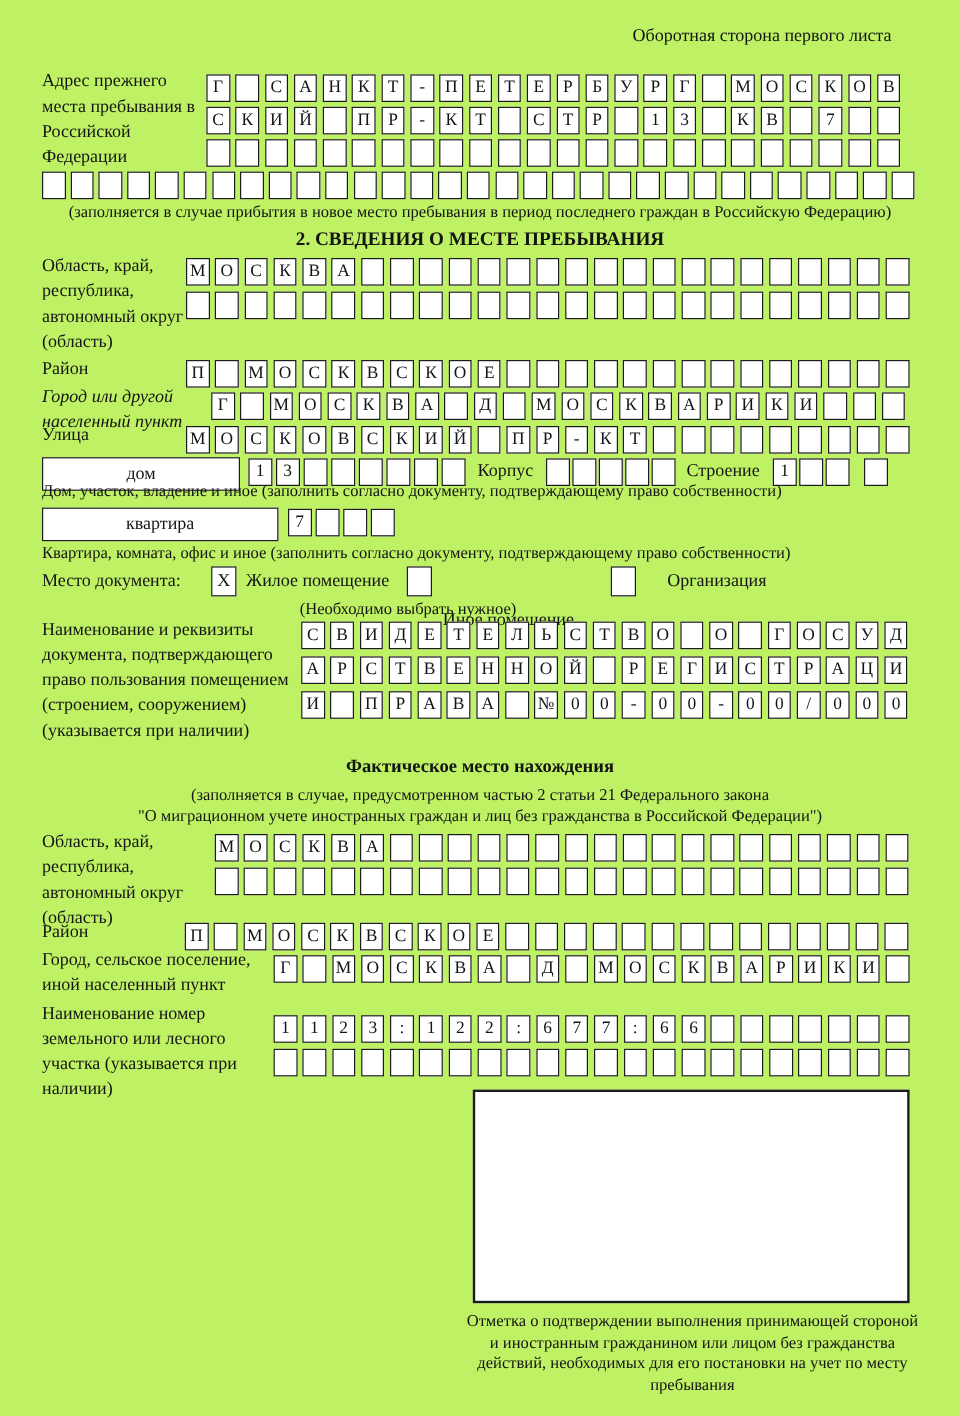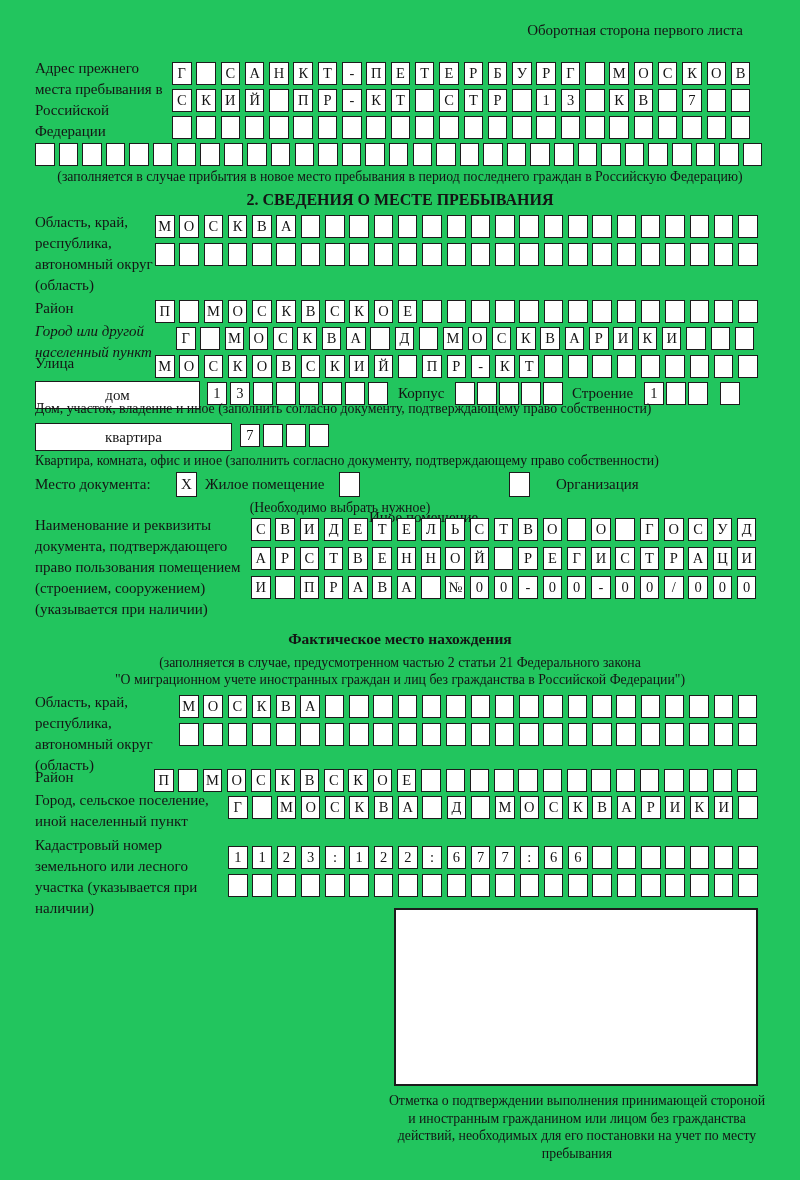--- a/index.html
+++ b/index.html
@@ -1,17 +1,17 @@
 <!DOCTYPE html>
 <html><head>
 <meta charset="utf-8">
 <style>
   html,body{margin:0;padding:0;background:#fff;}
   .page{
-    position:relative;width:800px;height:1180px;background:#22c55e;
+    position:relative;width:800px;height:1180px;background:#bef264;
     font-family:"Liberation Serif","DejaVu Serif",serif;color:#141414;
     overflow:hidden;
   }
   .abs{position:absolute;}
   .lbl{font-size:15px;line-height:21px;}
   .cap{font-size:13.8px;line-height:17px;}
   .center{left:0;width:800px;text-align:center;}
   .bold{font-weight:bold;}
   .boxrow{position:absolute;display:flex;}
   .cell{
@@ -524,21 +524,21 @@
       <span class="cell">К</span>
       <span class="cell">В</span>
       <span class="cell">А</span>
       <span class="cell">Р</span>
       <span class="cell">И</span>
       <span class="cell">К</span>
       <span class="cell">И</span>
       <span class="cell"></span>
     </div>
 
-  <div class="abs lbl" style="left:35px;top:835px;width:172px;">Кадастровый номер земельного или лесного участка (указывается при наличии)</div>
+  <div class="abs lbl" style="left:35px;top:835px;width:172px;">Наименование номер земельного или лесного участка (указывается при наличии)</div>
   <div class="boxrow" style="left:228px;top:846px;">
       <span class="cell">1</span>
       <span class="cell">1</span>
       <span class="cell">2</span>
       <span class="cell">3</span>
       <span class="cell">:</span>
       <span class="cell">1</span>
       <span class="cell">2</span>
       <span class="cell">2</span>
       <span class="cell">:</span>

